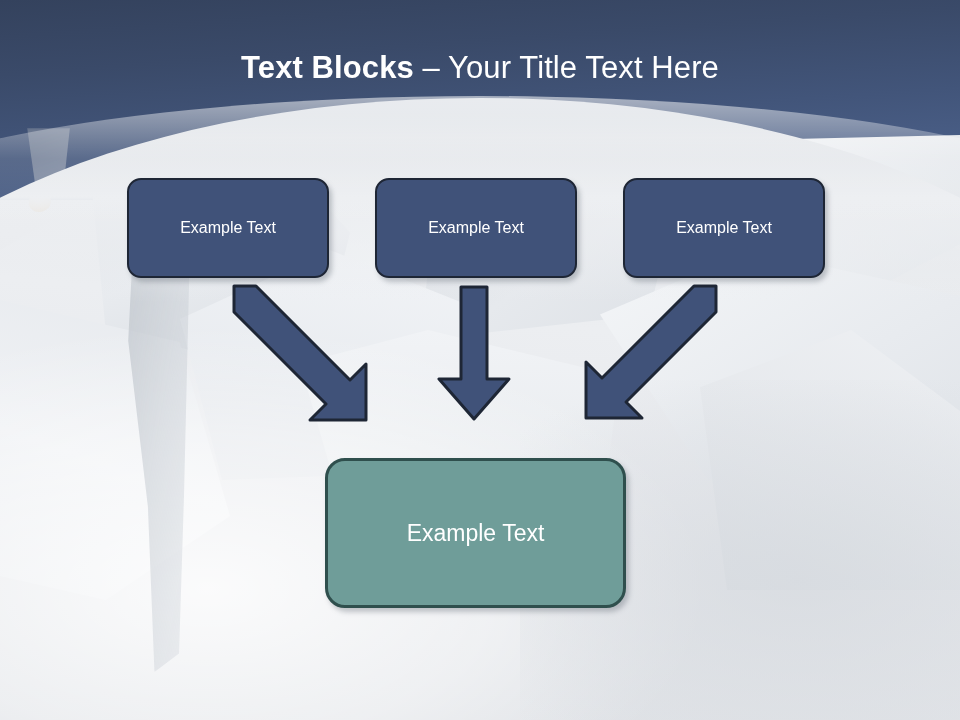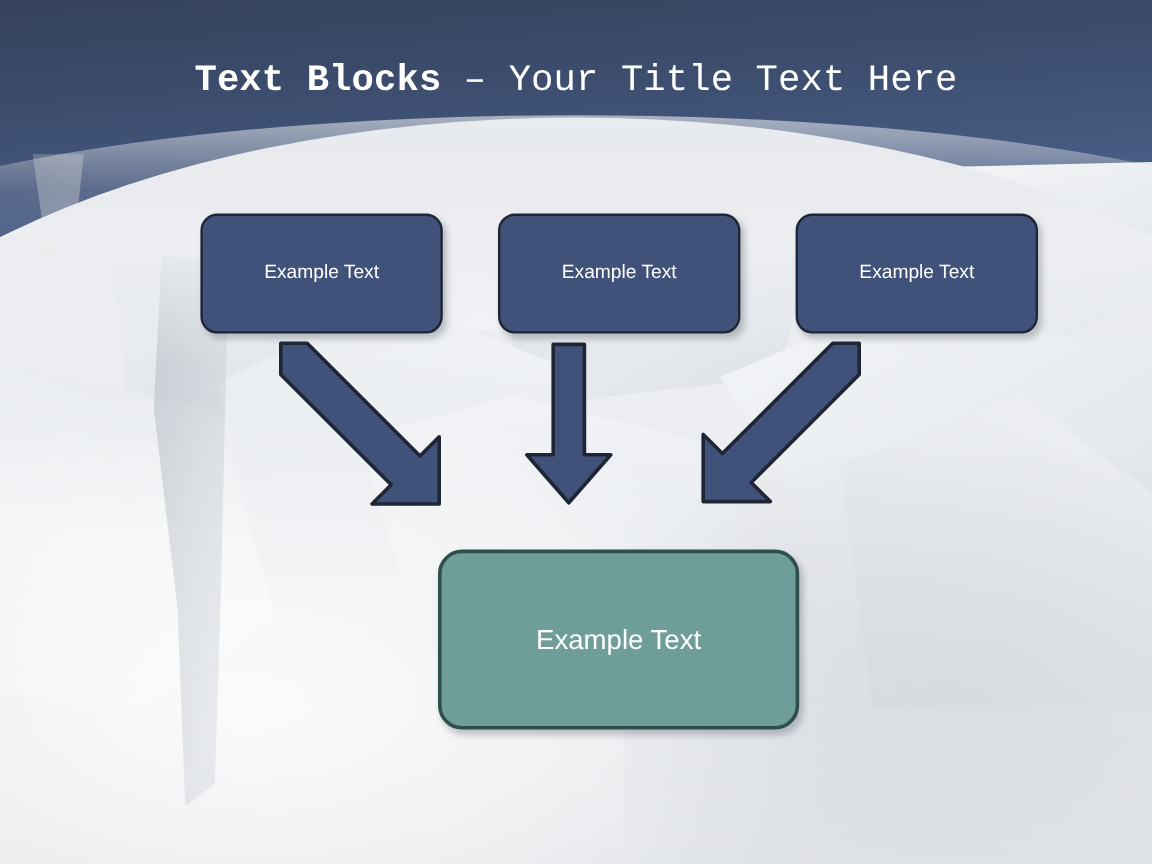--- a/index.html
+++ b/index.html
@@ -164,36 +164,34 @@
   .title {
     position: absolute;
     left: 0; top: 48px;
     width: 960px;
     text-align: center;
     font-size: 31px;
     line-height: 40px;
     color: #ffffff;
     letter-spacing: 0.1px;
     white-space: nowrap;
-    font-family: Liberation Mono, monospace;
   }
   .title .strong { font-weight: bold; }
   .title .light  { font-weight: normal; }
 
   
   .box {
     position: absolute;
     box-sizing: border-box;
     border-radius: 14px;
     display: flex;
     align-items: center;
     justify-content: center;
     color: #ffffff;
     box-shadow: 3px 4px 5px rgba(90,98,110,0.35);
-    margin-left: 40px;
   }
   .box-top {
     width: 202px;
     height: 100px;
     background: #405279;
     border: 2px solid #1e2635;
     font-size: 16px;
   }
   .box-top.b1 { left: 127px; top: 178px; }
   .box-top.b2 { left: 375px; top: 178px; }

